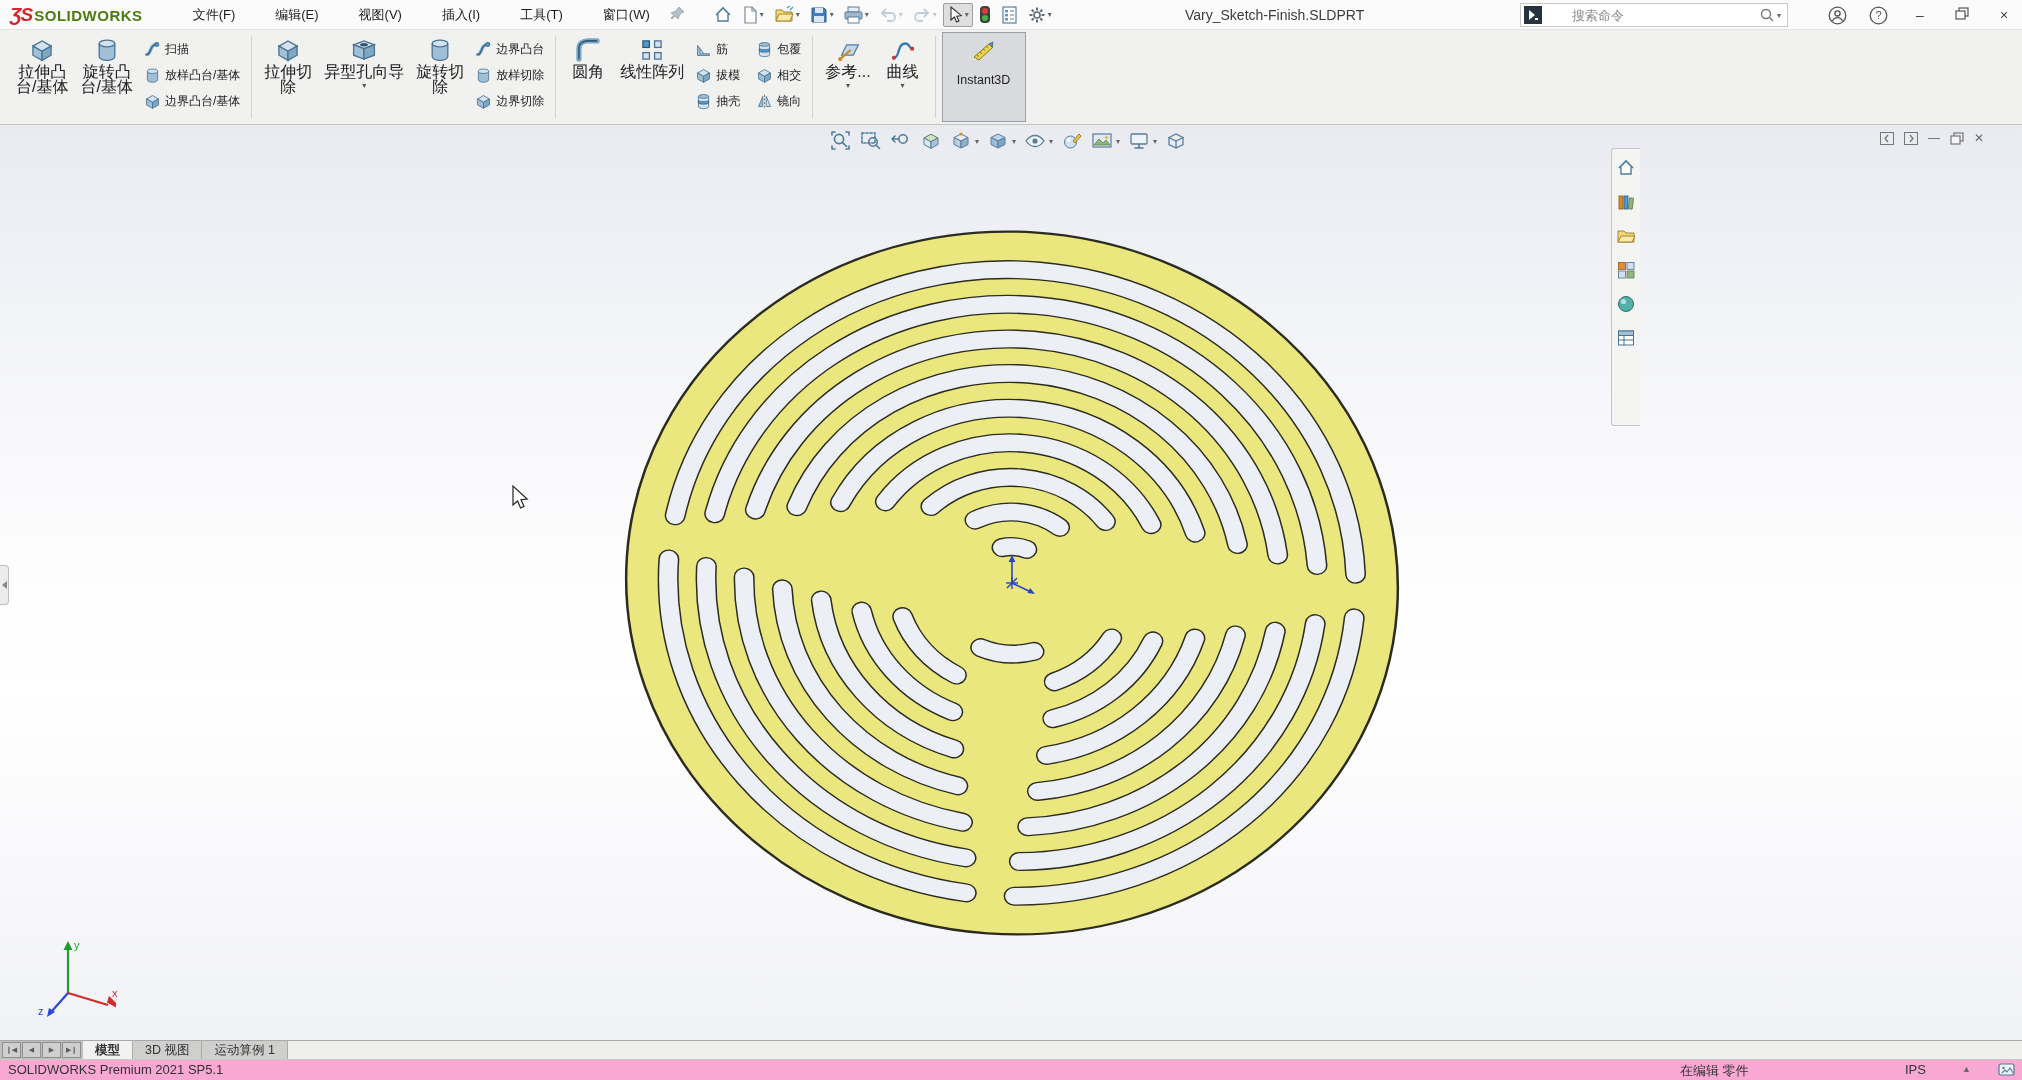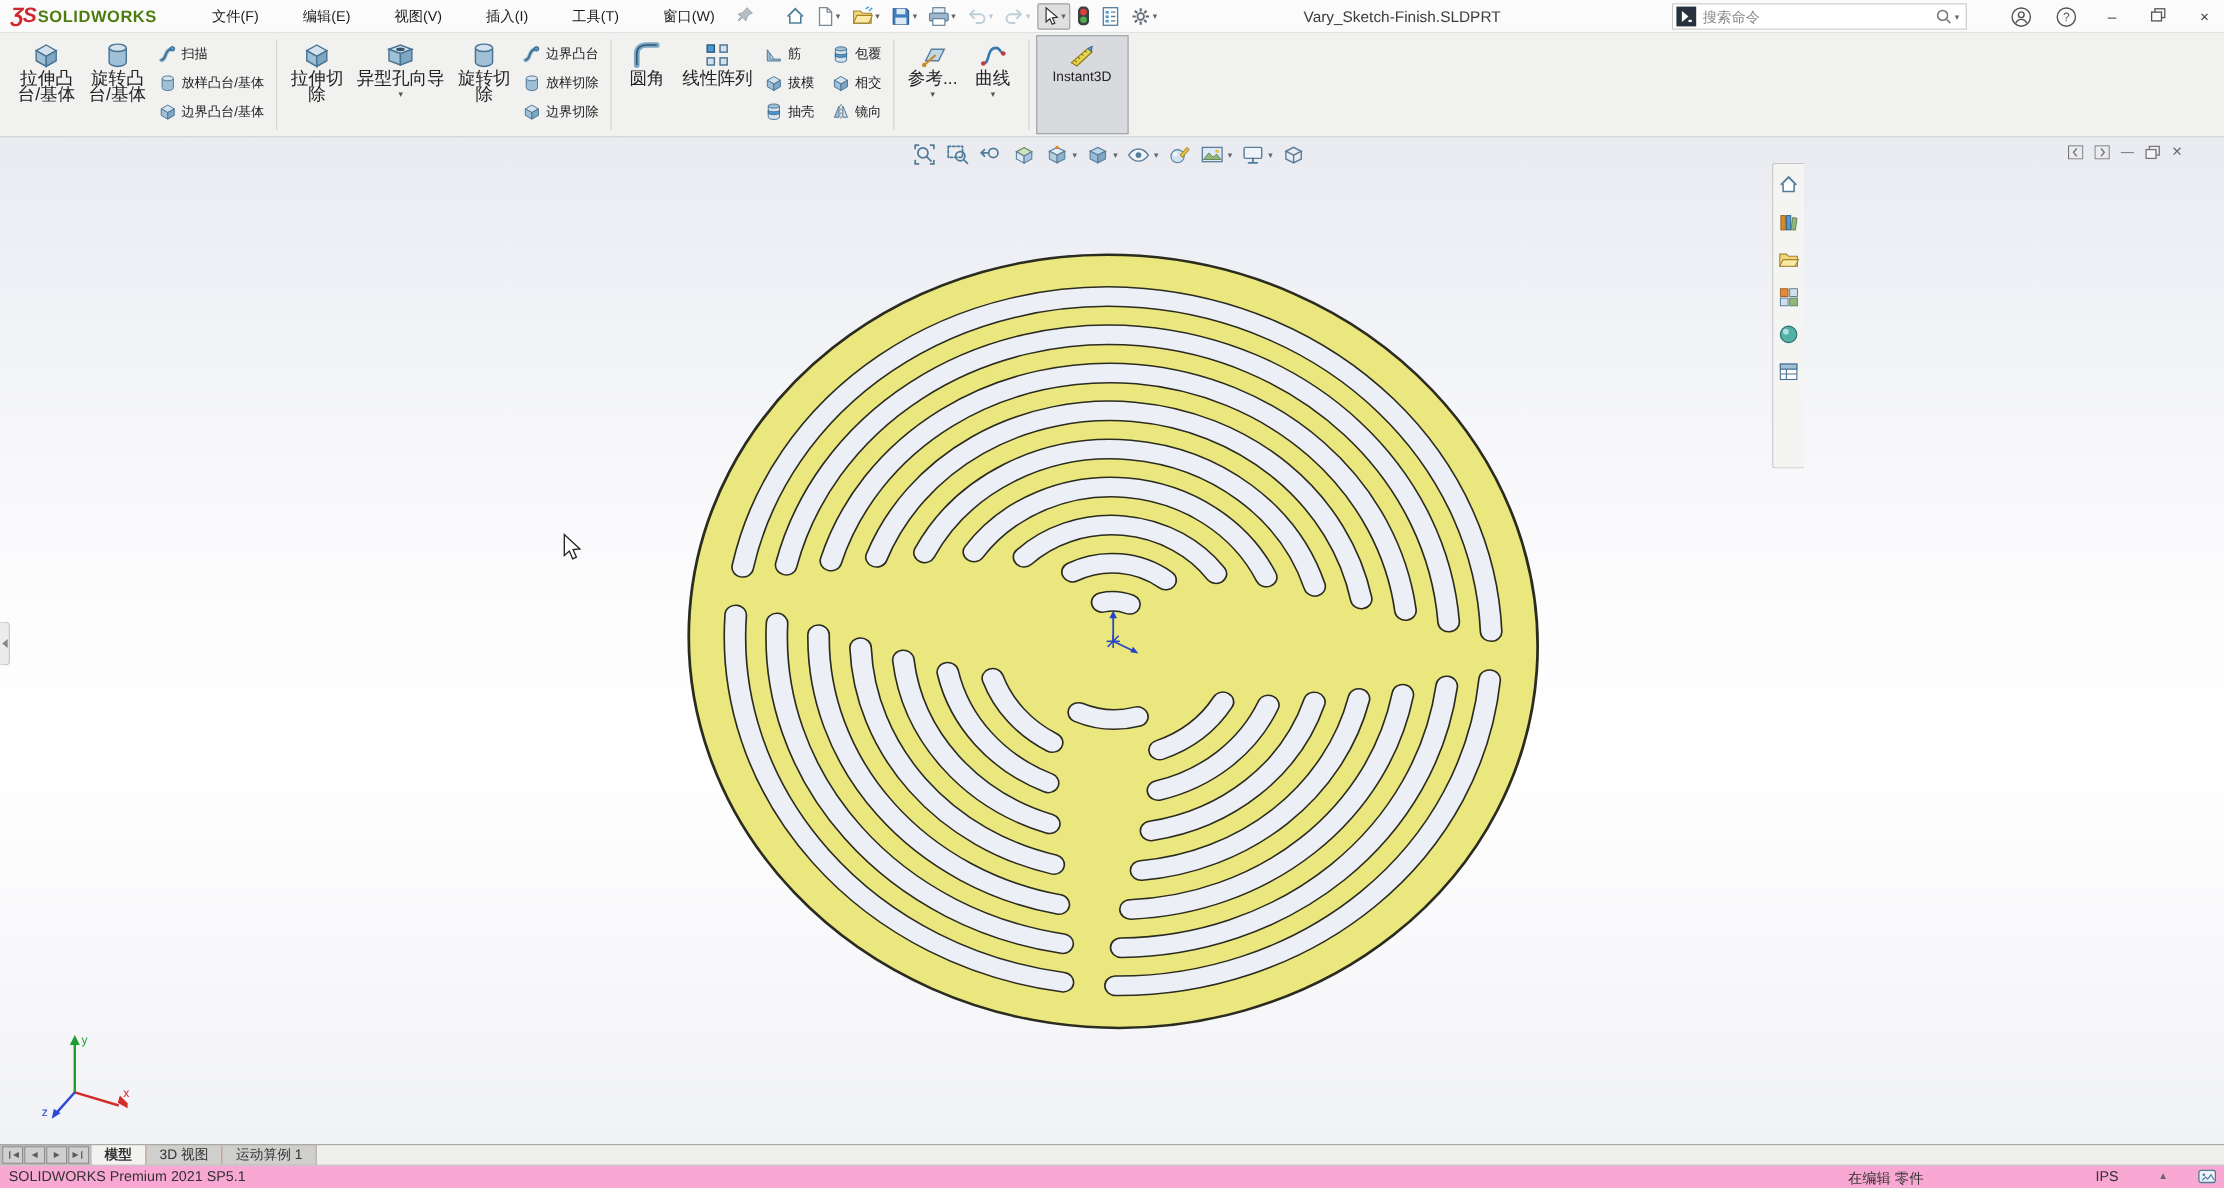--- a/index.html
+++ b/index.html
@@ -17,39 +17,39 @@
   .pinicon { margin:0 10px; opacity:.7; }
   .qat { display:flex; align-items:center; gap:2px; margin-left:14px; }
   .qbtn { display:flex; align-items:center; padding:2px 3px; border:1px solid transparent; border-radius:2px; }
   .qbtn svg { display:block; }
   .qbtn.disabled { opacity:.35; }
   .qbtn.pressed { background:#dfdfdf; border-color:#9d9d9d; }
   .qdrop { font-size:8px; color:#666; margin-left:2px; }
   .doc-title { position:absolute; left:1185px; top:0; height:30px; line-height:30px; font-size:14px; color:#3c3c3c; }
   .searchbox { position:absolute; left:1520px; top:3px; width:268px; height:24px; background:#fff; border:1px solid #c9c9c9; display:flex; align-items:center; padding:0 6px 0 3px; }
   .sw-search-badge { width:18px; height:18px; background:#26333e; color:#fff; display:flex; align-items:center; justify-content:center; margin-right:6px; }
-  .searchbox input { border:none; outline:none; flex:1; font-size:13px; color:#7f1d1d; background:transparent; font-family:inherit; }
+  .searchbox input { border:none; outline:none; flex:1; font-size:13px; color:#7f1d1d; background:transparent; font-family:inherit;margin-left:24px; }
   .searchbox input::placeholder { color:#8a8a8a; }
   .titlebar-right { position:absolute; right:8px; top:0; height:30px; display:flex; align-items:center; gap:22px; }
   .tb-ico { color:#555; display:flex; align-items:center; }
   .winbtn { font-size:14px; color:#444; width:20px; text-align:center; }
 
   
   .ribbon { position:absolute; left:0; top:30px; width:2022px; height:95px; background:#f1f1f0; border-bottom:1px solid #c6c6c6; display:flex; align-items:stretch; padding:2px 4px; }
   .rgroup { display:flex; align-items:flex-start; padding:2px 6px; }
   .vsep { width:1px; background:#d2d2d2; margin:4px 0; }
   .bigbtn { display:flex; flex-direction:column; align-items:center; padding:2px 5px; border:1px solid transparent; border-radius:2px; min-width:52px; }
   .bigbtn svg.bicon { width:28px; height:26px; margin-bottom:1px; }
   .bl { font-size:16px; line-height:15px; white-space:nowrap; color:#222; }
   .barrow { font-size:8px; color:#555; line-height:10px; margin-top:2px; }
   .stack { display:flex; flex-direction:column; justify-content:flex-start; gap:3px; padding-top:4px; }
   .srow { display:flex; align-items:center; gap:4px; padding:2px 4px; border:1px solid transparent; border-radius:2px; white-space:nowrap; }
   .srow svg { width:17px; height:17px; flex:none; }
   .srow span { font-size:12px; color:#222; }
-  .instant3d { margin-left:6px; display:flex; flex-direction:column; align-items:center; justify-content:flex-start; gap:2px; width:84px; background:#d9dadd; border:1px solid #9aa0a6; padding:6px 4px 2px; }
+  .instant3d { margin-left:6px; display:flex; flex-direction:column; align-items:center; justify-content:flex-start; gap:12px; width:84px; background:#d9dadd; border:1px solid #9aa0a6; padding:6px 4px 2px; }
   .instant3d svg { width:26px; height:22px; }
   .instant3d span { font-size:12.5px; color:#222; }
 
   
   .tabrow { position:absolute; left:0; top:125px; width:2022px; height:23px; }
   .tabstrip { position:absolute; left:0; top:0; height:23px; display:flex; background:#e2e2e1; border-bottom:1px solid #c6c6c6; }
   .cmtab { padding:3px 15px 0; font-size:13px; color:#333; border-right:1px solid #bdbdbd; background:#dcdcdb; white-space:nowrap; }
   .cmtab.active { background:#f7f7f6; font-weight:bold; color:#111; border-top:1px solid #bdbdbd; }
 
   
@@ -65,21 +65,21 @@
   .docbtns svg { display:block; }
   .collapse-tab { position:absolute; left:0; top:440px; width:9px; height:40px; background:#ececec; border:1px solid #bdbdbd; border-left:none; border-radius:0 4px 4px 0; display:flex; align-items:center; justify-content:center; }
   .collapse-tab i { width:0; height:0; border-top:4px solid transparent; border-bottom:4px solid transparent; border-right:5px solid #888; }
 
   
   .taskpane { position:absolute; right:0; top:148px; width:29px; height:278px; background:#f4f4f3; border:1px solid #c5c5c5; border-right:none; border-radius:3px 0 0 3px; display:flex; flex-direction:column; align-items:center; padding-top:8px; gap:12px; }
   .tpbtn { width:22px; height:22px; display:flex; align-items:center; justify-content:center; }
   .tpbtn svg { width:20px; height:20px; display:block; }
 
   
-  .bottombar { position:absolute; left:0; top:1040px; width:2022px; height:19px; background:#c2410c; border-top:1px solid #a9a9a9; display:flex; align-items:stretch; }
+  .bottombar { position:absolute; left:0; top:1040px; width:2022px; height:19px; background:#1d4ed8; border-top:1px solid #a9a9a9; display:flex; align-items:stretch; }
   .navbtns { display:flex; gap:1px; padding:1px 2px; background:#bfbfbf; }
   .nb { width:19px; display:flex; align-items:center; justify-content:center; background:#cfcfcf; border:1px solid #8f8f8f; color:#5a5a5a; font-size:7px; }
   .sheettab { padding:1px 12px 0; font-size:12.5px; color:#333; background:#cfcfce; border-right:1px solid #a9a9a9; display:flex; align-items:center; white-space:nowrap; }
   .sheettab.active { background:#f2f2f1; font-weight:bold; }
   .bottombar .filler { flex:1; background:#efefee; }
 
   
   .statusbar { position:absolute; left:0; top:1059px; width:2022px; height:21px; background:#f9a8d4; border-top:1px solid #c8c8c8; }
   .sb-left { position:absolute; left:8px; top:2px; font-size:13px; color:#333; }
   .sb-mode { position:absolute; left:1680px; top:2px; font-size:13px; color:#333; }

